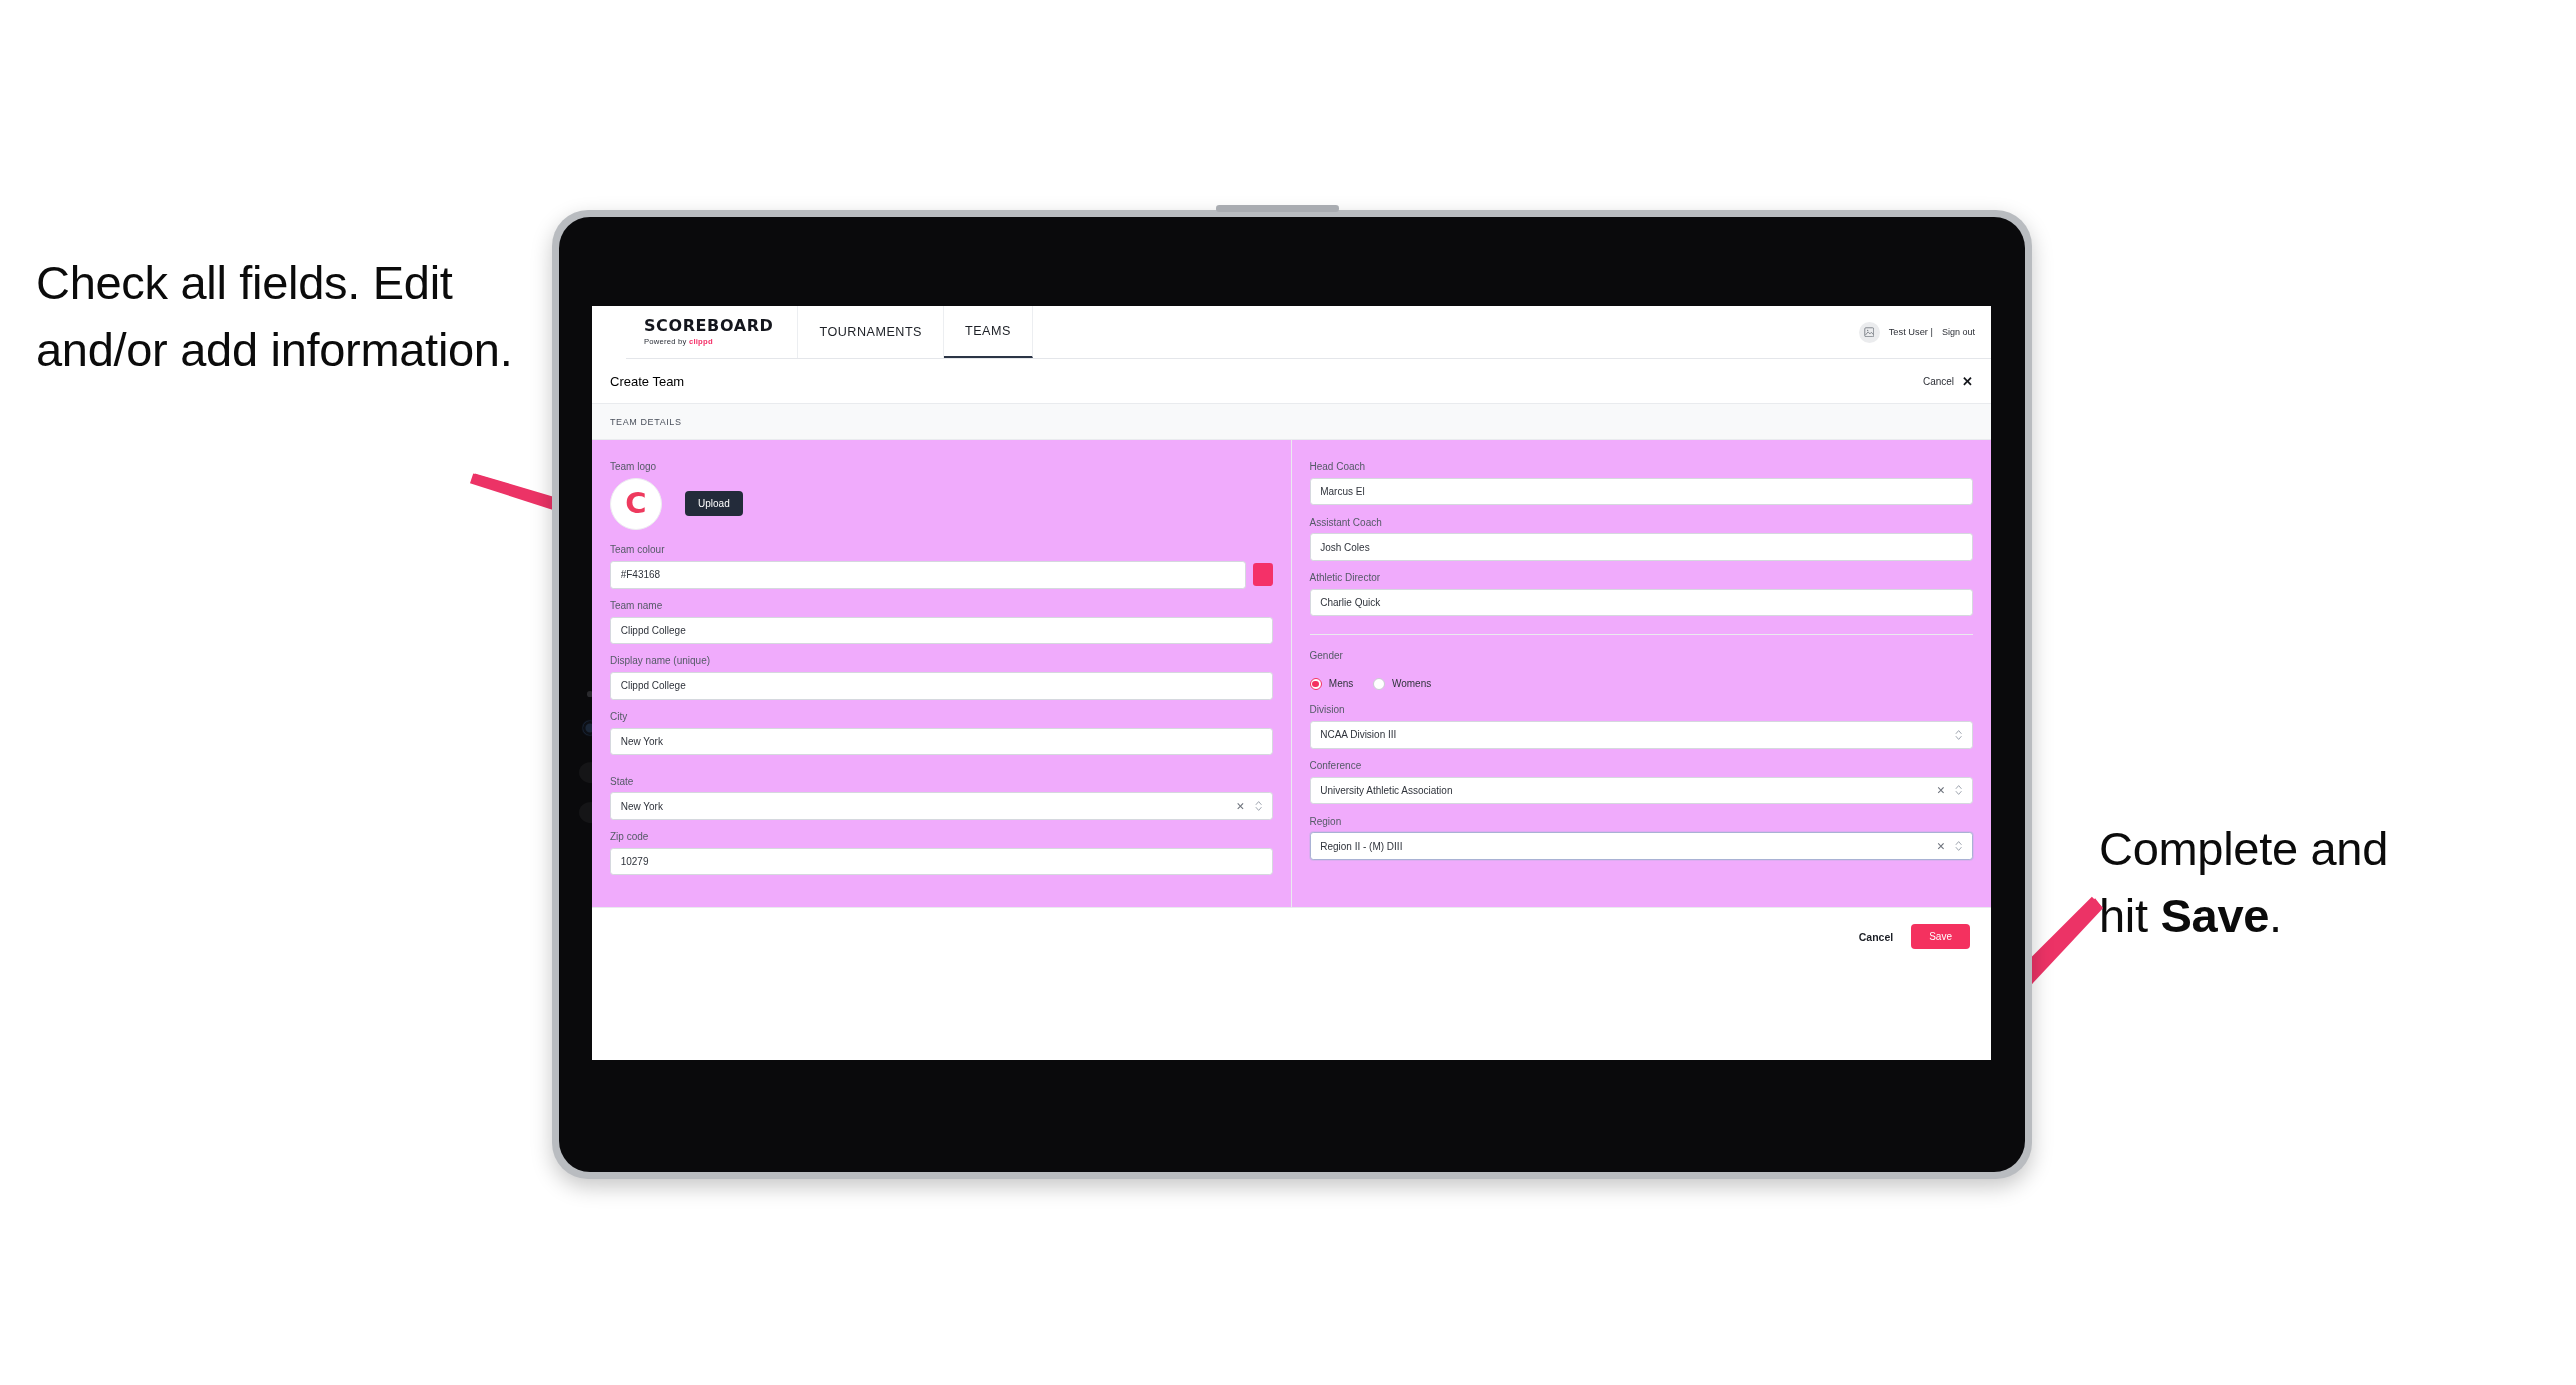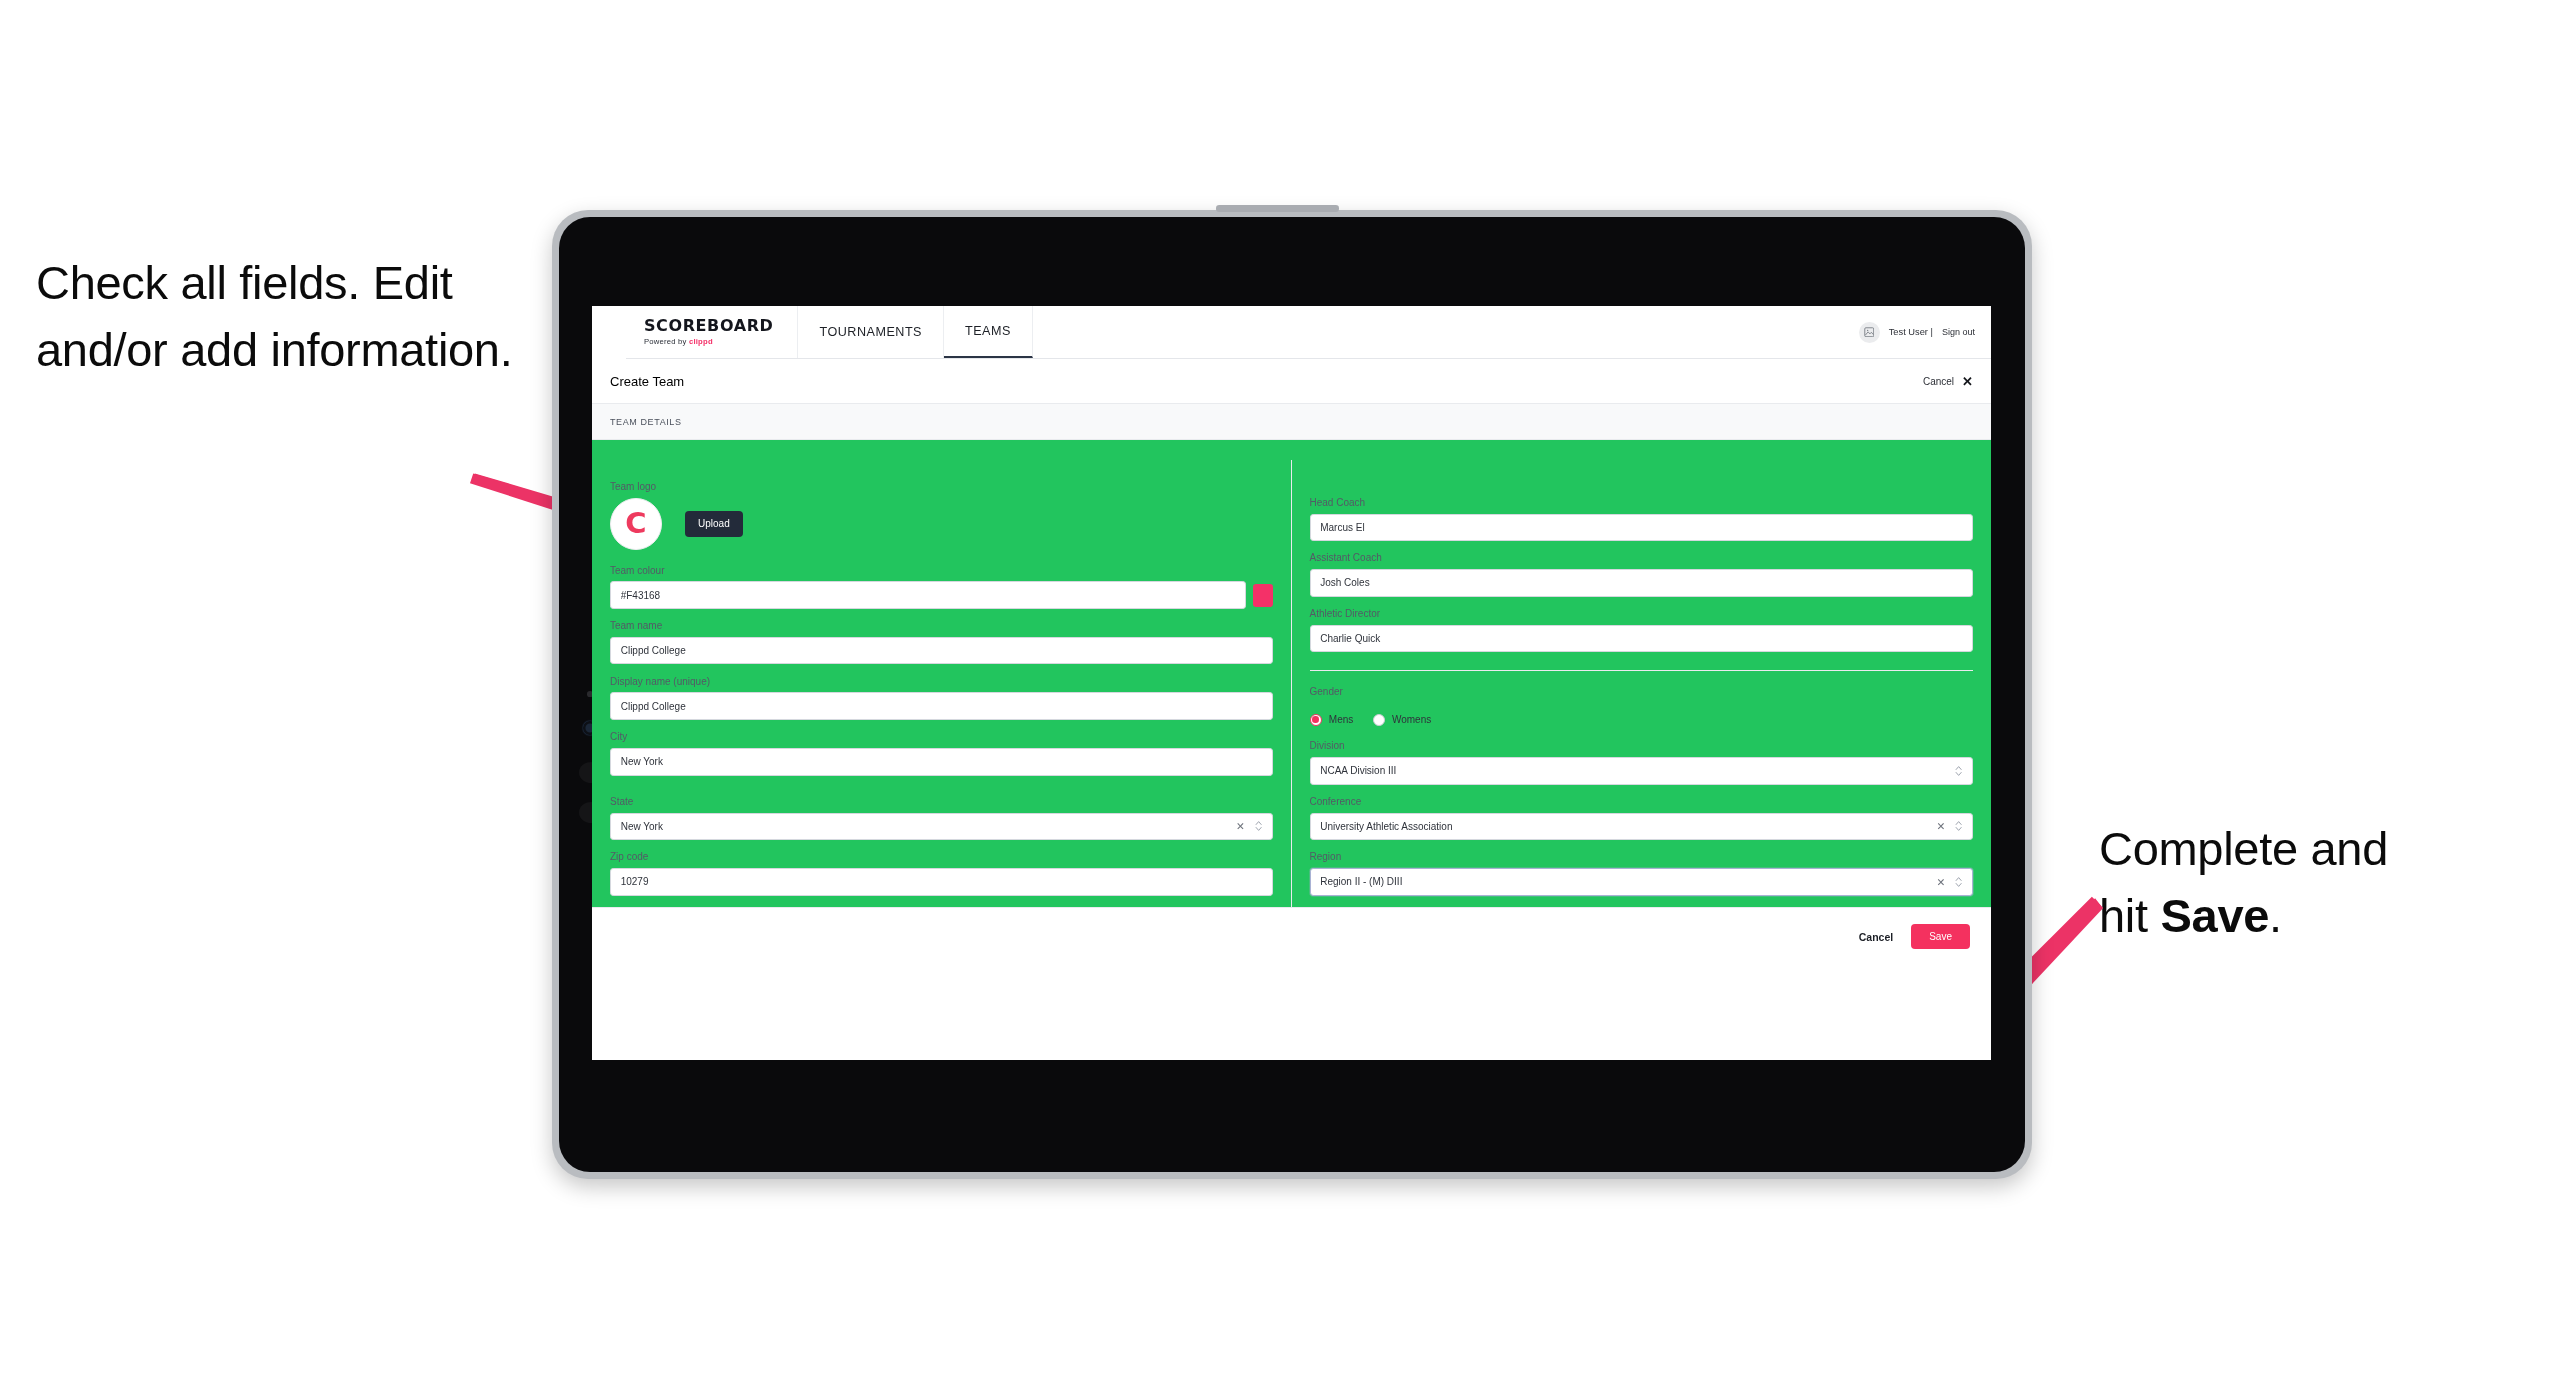--- a/index.html
+++ b/index.html
@@ -132,22 +132,21 @@
     padding: 0 18px;
     background: #f8f9fa;
     border-bottom: 0.8px solid #e9ebee;
     font-size: 9px; letter-spacing: 0.6px; color: #4b515c;
   }
 
   
   #form-body {
     display: flex;
     height: 467px;
-    background: #22c55e;
-    align-items: flex-end;
+    background: #f0abfc;
   }
   #col-left {
     width: 50%;
     padding: 21px 18px 0 18px;
     border-right: 0.8px solid #e9ebee;
   }
   #col-right {
     width: 50%;
     padding: 21px 18px 0 18px;
   }

